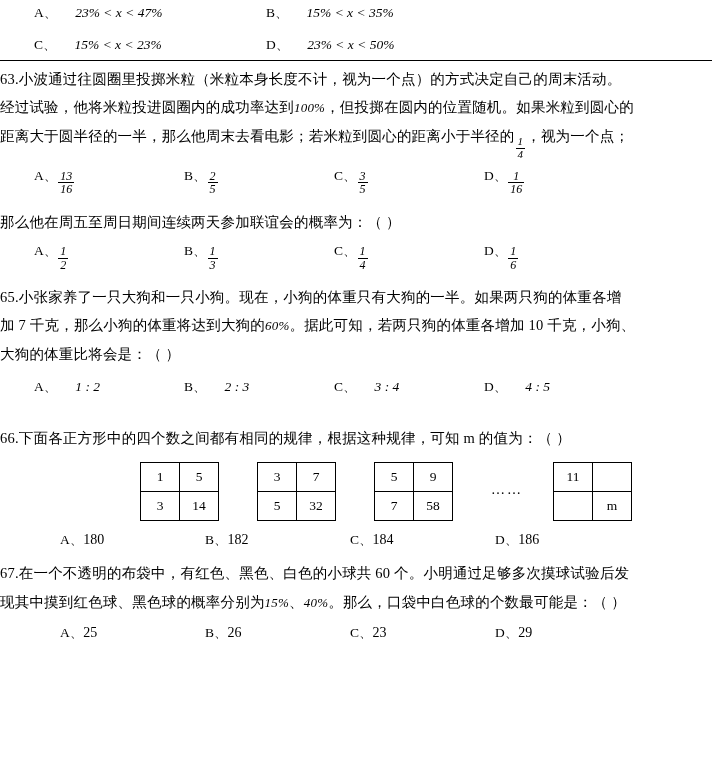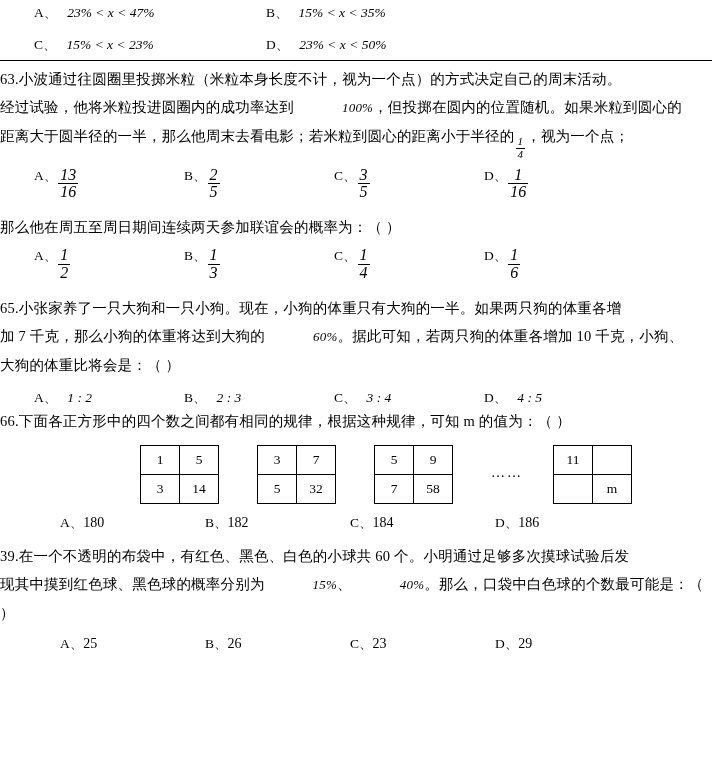--- a/index.html
+++ b/index.html
@@ -31,46 +31,46 @@
     display: flex;
     align-items: baseline;
     white-space: nowrap;
   }
   .opt .lab {
     font-size: 13.5px;
   }
   .opt .val {
     font-style: italic;
     font-size: 13.5px;
-    margin-left: 10px;
+    margin-left: 18px;
   }
   
   .opts.two .opt { width: 230px; }
   .opts.two .opt:first-child { width: 232px; }
   .opts.four .opt { width: 150px; }
 
   .qline {
     font-size: 14.5px;
     line-height: 1.95;
     letter-spacing: 0.2px;
   }
   .qblock {
     margin-top: 4px;
   }
   .qblock .qline { margin: 0; }
-  .ital { font-style: italic; margin-left: 48px; }
+  .ital { font-style: italic; }
   .sm { font-size: 13px; }
 
   
   .frac {
     display: inline-flex;
     flex-direction: column;
     vertical-align: -0.45em;
     text-align: center;
-    font-size: 16px;
+    font-size: 12px;
     line-height: 1.05;
     margin: 0 1px;
     font-style: italic;
   }
   .frac .num {
     border-bottom: 1px solid #000;
     padding: 0 2px;
   }
   .frac .den {
     padding: 0 2px;
@@ -256,21 +256,21 @@
         <span class="lab">C、</span>
         <span class="val sm">3 : 4</span>
       </div>
       <div class="opt">
         <span class="lab">D、</span>
         <span class="val sm">4 : 5</span>
       </div>
     </div>
   </div>
 
-  <div class="qblock" style="margin-top:0;">
+  <div class="qblock" style="margin-top:28px;">
     <div class="qline">
       <span class="qnum">66.</span><span>下面各正方形中的四个数之间都有相同的规律，根据这种规律，可知 m 的值为：（    ）</span>
     </div>
 
     <div class="squares-wrap">
       <table class="sq">
         <tbody>
             <tr>
           <td>1</td>
           <td>5</td>
@@ -339,21 +339,21 @@
       </div>
       <div class="opt">
         <span class="lab">D、</span>
         <span>186</span>
       </div>
     </div>
   </div>
 
   <div class="qblock" style="margin-top:10px;">
     <div class="qline">
-      <span class="qnum">39.</span><span>在一个不透明的布袋中，有红色、黑色、白色的小球共 60 个。小明通过足够多次摸球试验后发</span>
+      <span class="qnum">67.</span><span>在一个不透明的布袋中，有红色、黑色、白色的小球共 60 个。小明通过足够多次摸球试验后发</span>
     </div>
     <div class="qline">
       <span>现其中摸到红色球、黑色球的概率分别为</span><span class="ital sm">15%</span><span>、</span><span class="ital sm">40%</span><span>。那么，口袋中白色球的个数最可能是：（    ）</span>
     </div>
     <div class="ans-row" style="padding-left:60px; margin-top:8px;">
       <div class="opt">
         <span class="lab">A、</span>
         <span>25</span>
       </div>
       <div class="opt">

